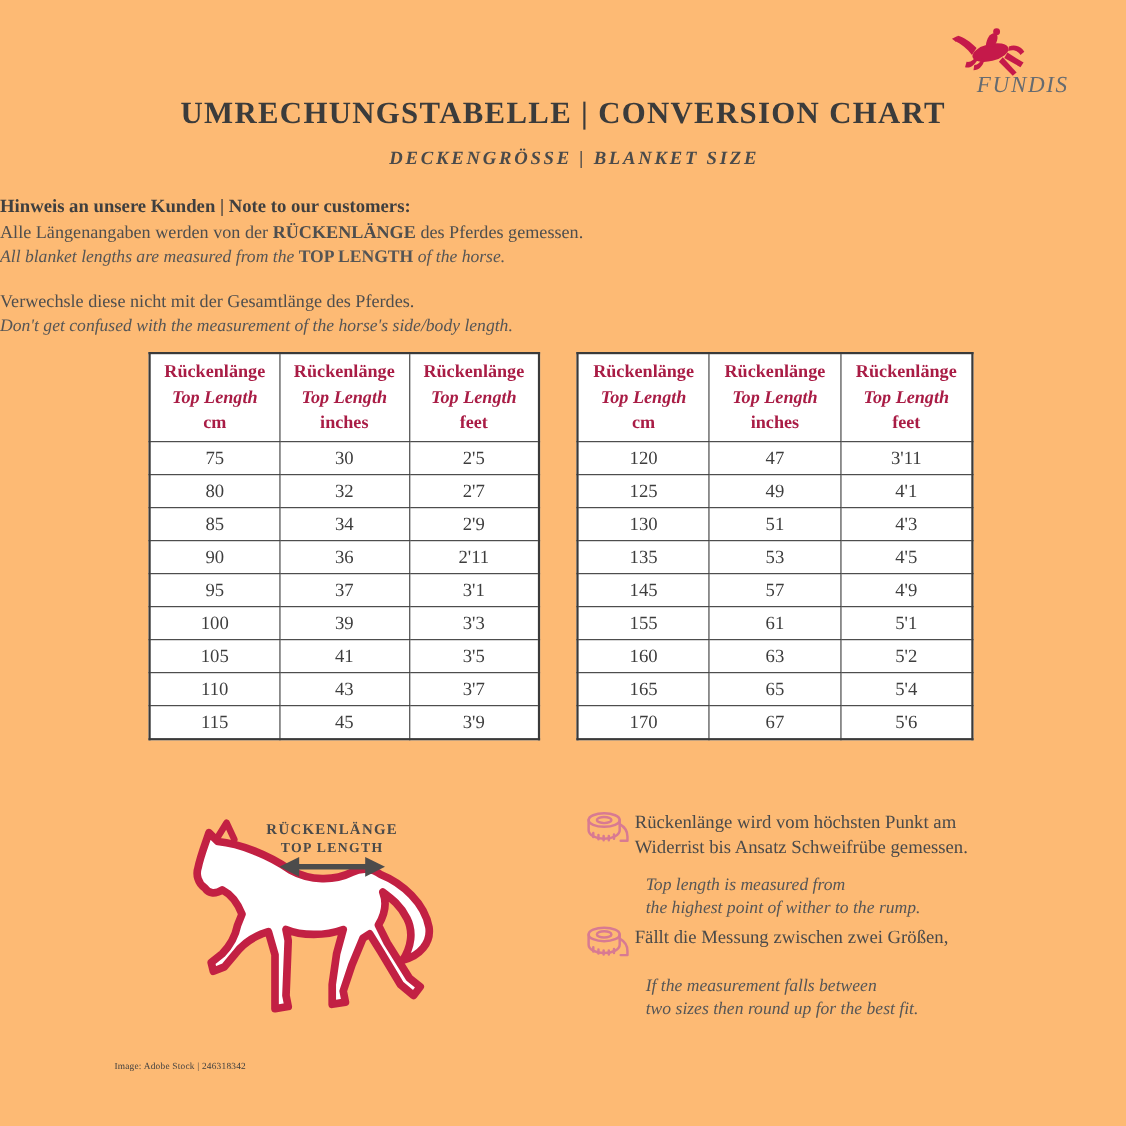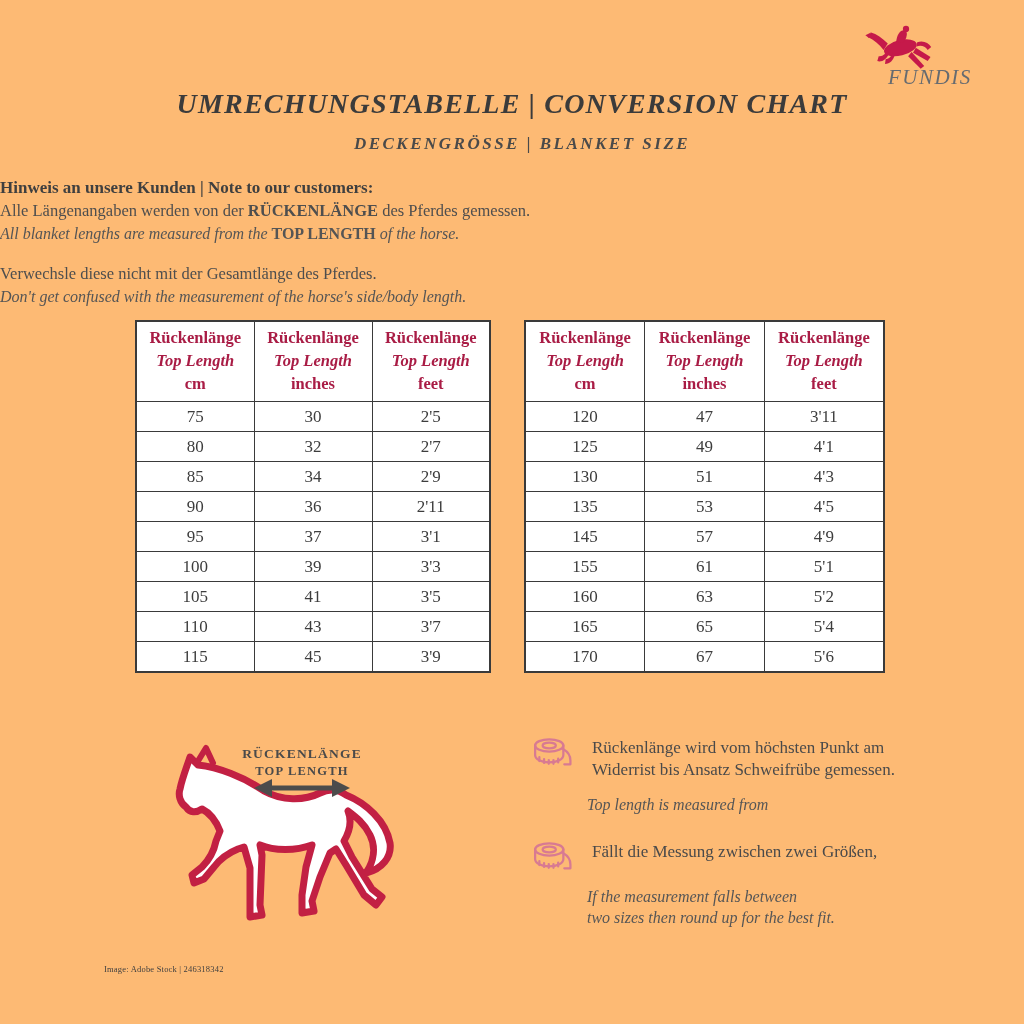--- a/index.html
+++ b/index.html
@@ -6,21 +6,21 @@
   .page{
     position:relative;width:1024px;height:1024px;background:#fdba74;overflow:hidden;
     font-family:"Liberation Serif","DejaVu Serif",serif;color:#3b3b3b;
   }
   
   .logo{position:absolute;left:864px;top:24px;width:130px;}
   .logo svg{display:block;margin-left:0px;}
   .logo-word{font-size:21px;font-style:italic;letter-spacing:1.5px;color:#666b70;margin:-8px 0 0 24px;}
   
   .title{position:absolute;top:88px;left:0;width:100%;text-align:center;margin:0;
-    font-size:28px;font-weight:700;letter-spacing:1.2px;color:#3b3b3b;font-style:italic;}
+    font-size:28px;font-weight:700;letter-spacing:1.2px;color:#3b3b3b;}
   .subtitle{position:absolute;top:134px;left:0;width:100%;text-align:center;
     font-size:17px;font-weight:700;font-style:italic;letter-spacing:2.5px;color:#4a4a4a;padding-left:10px;}
   
   .notice{position:absolute;top:176px;left:0;width:100%;}
   .n-head{font-size:17px;font-weight:700;color:#3f3f3f;line-height:23px;}
   .n-de{font-size:16.5px;color:#4e4e4e;line-height:23px;}
   .n-en{font-size:16px;font-style:italic;color:#555;line-height:23px;}
   .n-gap{height:17px;}
   .notice b{font-weight:700;}
   
@@ -32,21 +32,21 @@
   th.hdr{padding:4px 0 6px;font-weight:700;}
   th.hdr span{display:block;line-height:23px;color:#a91c45;font-size:16.5px;}
   th.hdr .h2{font-style:italic;}
   td.cell{height:29px;font-size:17px;color:#3d3d3d;padding:0;}
   
   .figure{position:absolute;left:160px;top:733px;}
   
   .note{position:absolute;left:532px;width:430px;}
   #note-1{top:737px;}
   #note-2{top:841px;}
-  .note-row{display:flex;gap:18px;align-items:flex-start;}
+  .note-row{display:flex;gap:3px;align-items:flex-start;}
   .note-de{font-size:17px;line-height:22px;color:#4a4a4a;}
   .note-en{font-size:16px;font-style:italic;line-height:21px;color:#565656;margin:13px 0 0 55px;}
   
   .credit{position:absolute;left:104px;top:964px;font-size:8.5px;color:#3f3f3f;letter-spacing:.2px;}
 </style>
 </head>
 <body>
 
 <div class="page">
 
@@ -262,20 +262,21 @@
         <path d="M7.5 21.5 L7.5 25.5 M12.5 23.5 L12.5 27.5 M17.5 24.5 L17.5 28.5 M22.5 24.5 L22.5 28.5 M27.5 23 L27.5 27"></path>
         <path d="M33 13 C37.5 15.5 40.5 20 40.5 25 L40.5 29 L34 29"></path>
       </svg>
       <div class="note-de">
         <div>Rückenlänge wird vom höchsten Punkt am</div>
         <div>Widerrist bis Ansatz Schweifrübe gemessen.</div>
       </div>
     </div>
     <div class="note-en">
       <div>Top length is measured from</div>
+      <div>the highest point of wither to the rump.</div>
     </div>
   </div>
 
   <div class="note" id="note-2">
     <div class="note-row">
       <svg viewBox="0 0 44 34" width="42" height="32" fill="none" stroke="#d87a92" stroke-width="2.4" stroke-linecap="round" stroke-linejoin="round">
         <path d="M3 9 L3 19 C3 23.5 9.5 27 18 27 C26.5 27 33 23.5 33 19 L33 9"></path>
         <ellipse cx="18" cy="9" rx="15" ry="6.5"></ellipse>
         <ellipse cx="18" cy="9" rx="7" ry="3"></ellipse>
         <path d="M7.5 21.5 L7.5 25.5 M12.5 23.5 L12.5 27.5 M17.5 24.5 L17.5 28.5 M22.5 24.5 L22.5 28.5 M27.5 23 L27.5 27"></path>

